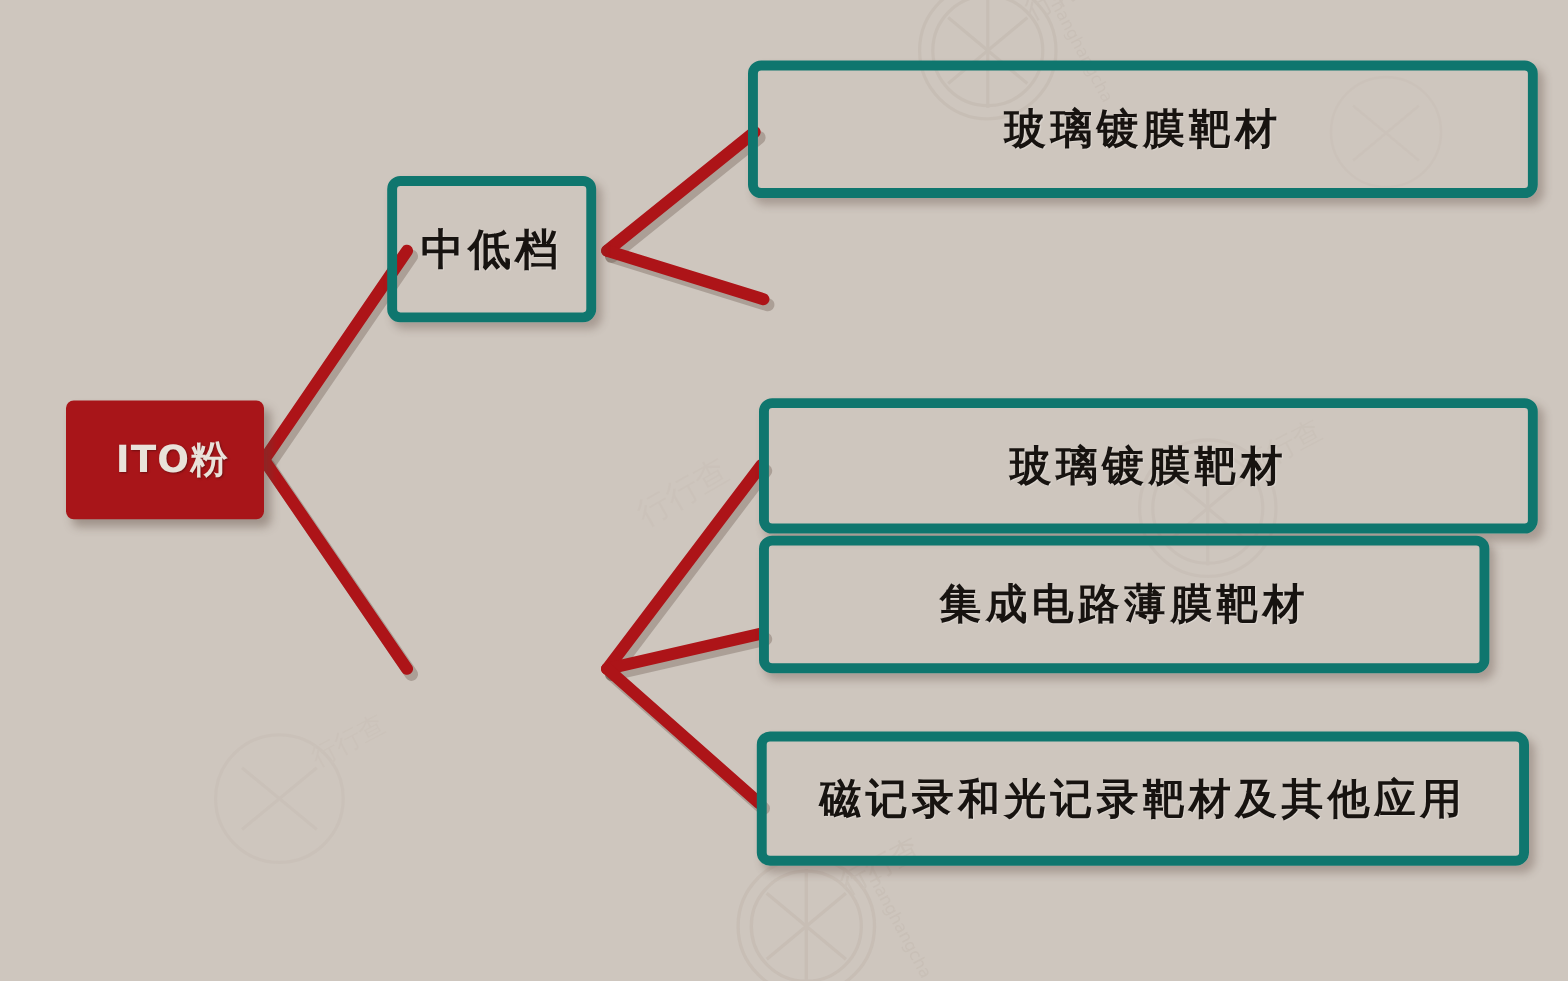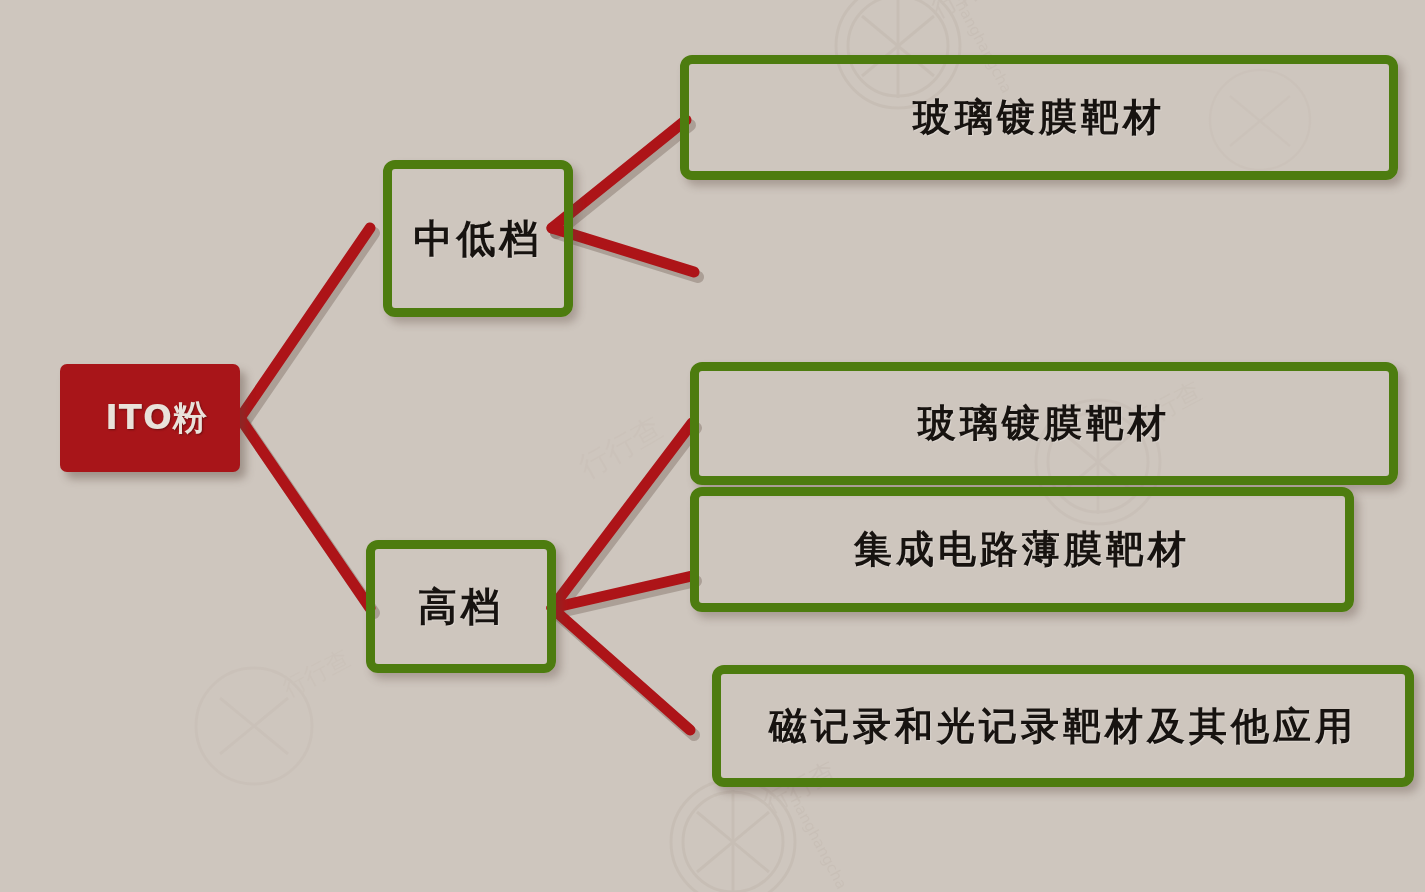--- a/index.html
+++ b/index.html
@@ -68,21 +68,21 @@
     font-family: "DejaVu Sans", "Liberation Sans", sans-serif;
     font-size: 34px;
     font-weight: 700;
     letter-spacing: 1px;
     text-shadow: 1px 1px 2px rgba(0,0,0,0.35);
   }
 
   
   .node-out {
     background: transparent;
-    border: 9px solid #4d7c0f;
+    border: 9px solid #0f766e;
     border-radius: 12px;
     box-shadow: 5px 6px 8px rgba(90, 70, 60, 0.33);
   }
   .node-out .label {
     color: #171310;
     font-family: "DejaVu Serif", "Liberation Serif", serif;
     font-weight: 700;
     letter-spacing: 3px;
     text-shadow: 1px 1px 1px rgba(255,255,255,0.30);
   }
@@ -211,39 +211,36 @@
     <path class="edge-line" d="M552 608 L692 576"></path>
     <path class="edge-line" d="M552 608 L690 730"></path>
   </svg>
 
   <div class="nodes">
 
     <div class="node node-root" style="left:60px; top:364px; width:180px; height:108px;">
       <span class="label">ITO粉</span>
     </div>
 
-    <div class="node node-out mid" style="left:383px; top:160px; width:190px; height:157px;">
+    <div class="node node-out mid" style="left:352px; top:160px; width:190px; height:133px;">
       <span class="label">中低档</span>
     </div>
 
-    <div class="node node-out mid" style="left:366px; top:540px; width:190px; height:133px;">
-      <span class="label">高档</span>
-    </div>
 
     <div class="node node-out leaf" style="left:680px; top:55px; width:718px; height:125px;">
       <span class="label">玻璃镀膜靶材</span>
     </div>
 
 
     <div class="node node-out leaf" style="left:690px; top:362px; width:708px; height:123px;">
       <span class="label">玻璃镀膜靶材</span>
     </div>
 
     <div class="node node-out leaf" style="left:690px; top:487px; width:664px; height:125px;">
       <span class="label">集成电路薄膜靶材</span>
     </div>
 
-    <div class="node node-out leaf" style="left:712px; top:665px; width:702px; height:122px;">
+    <div class="node node-out leaf" style="left:688px; top:665px; width:702px; height:122px;">
       <span class="label">磁记录和光记录靶材及其他应用</span>
     </div>
 
   </div>
 </div>
 
 </body></html>

